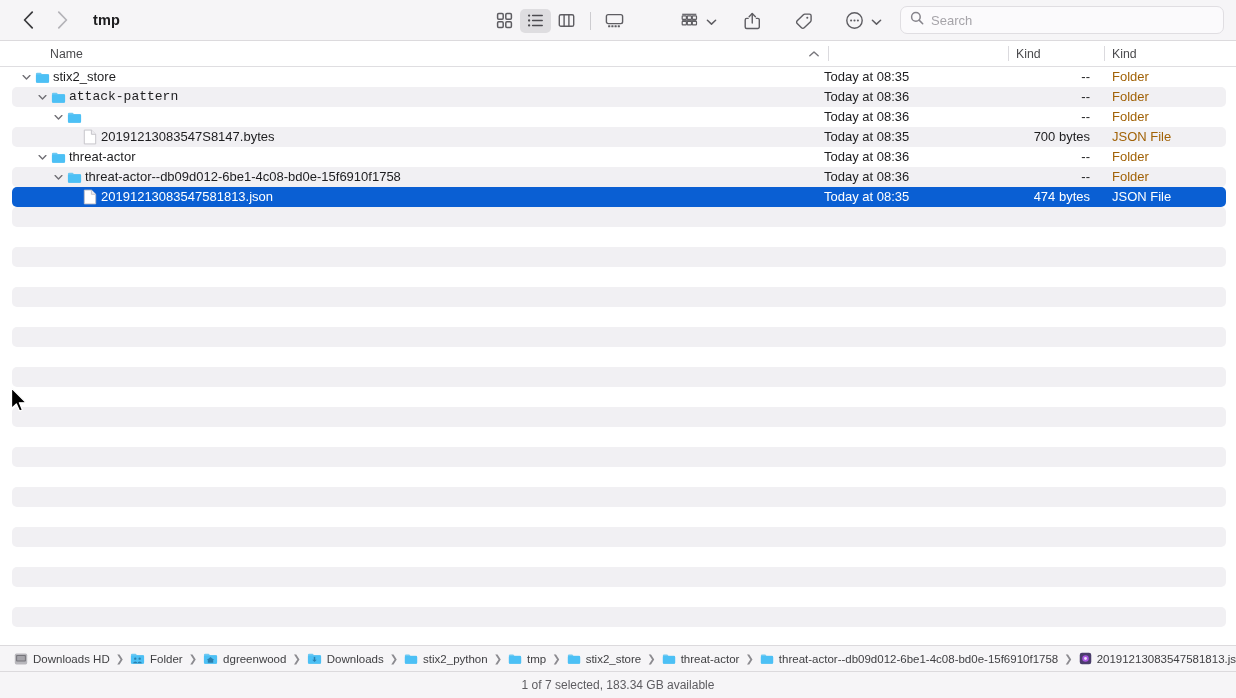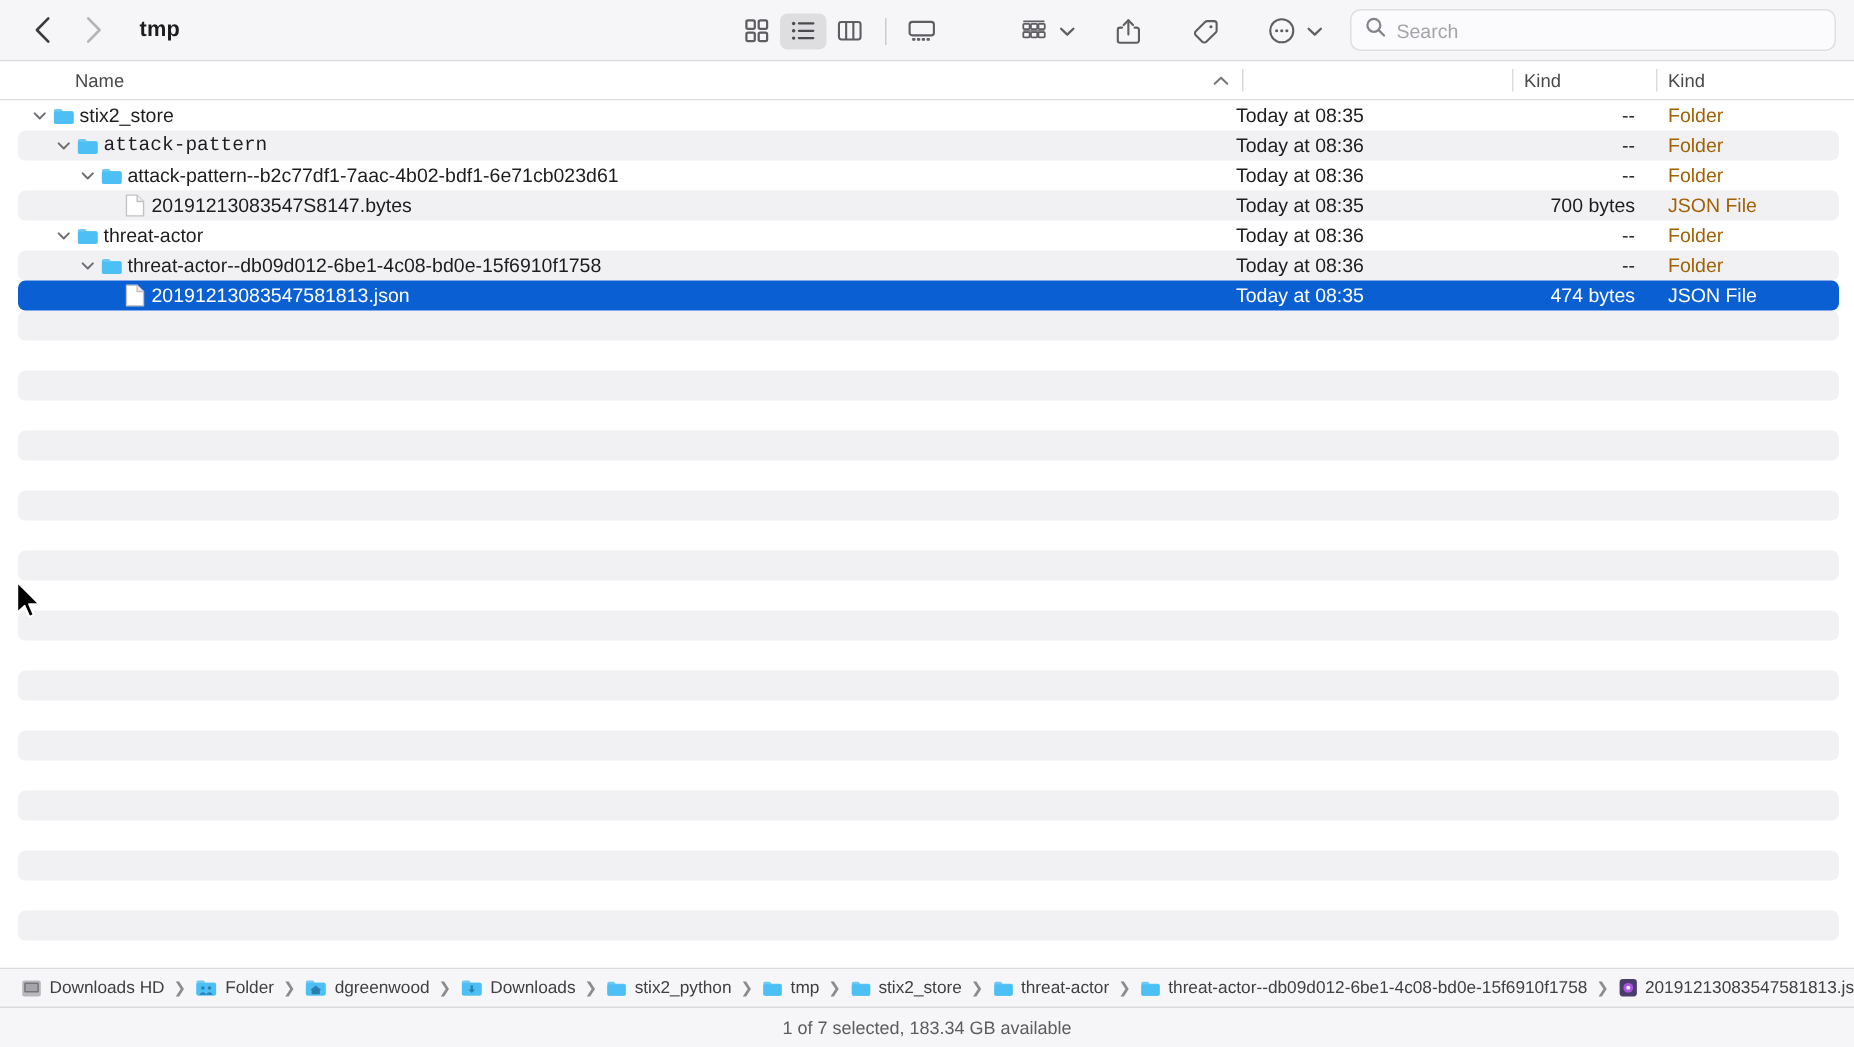--- a/index.html
+++ b/index.html
@@ -500,21 +500,20 @@
           <svg width="9" height="7" viewBox="0 0 9 7">
             <path d="M1.1 1.6 L4.5 5 L7.9 1.6" stroke="#6f6e74" stroke-width="1.35" fill="none" stroke-linecap="round" stroke-linejoin="round"></path>
           </svg>
         </span>
         <span class="r-icon" style="left: 54px;">
           <svg width="15" height="15" viewBox="0 0 16 16">
             <path d="M1 4.1 a1.3 1.3 0 0 1 1.3 -1.3 H6 l1.4 1.5 H13.7 A1.3 1.3 0 0 1 15 5.6 V12.2 a1.3 1.3 0 0 1 -1.3 1.3 H2.3 A1.3 1.3 0 0 1 1 12.2 Z" fill="#6fc9f2"></path>
             <path d="M1 5.9 a1.2 1.2 0 0 1 1.2 -1.2 H13.8 A1.2 1.2 0 0 1 15 5.9 V12.2 a1.3 1.3 0 0 1 -1.3 1.3 H2.3 A1.3 1.3 0 0 1 1 12.2 Z" fill="#4cc0f5"></path>
           </svg>
         </span>
-        <span class="r-name" style="left: 73px;">attack-pattern--b2c77df1-7aac-4b02-bdf1-6e71cb023d61</span>
         <span class="c-date" style="left: 812px;">Today at 08:36</span>
         <span class="c-size" style="left: 908px;">--</span>
         <span class="c-kind" style="left: 1100px;">Folder</span>
       </div>
       <div class="row stripe" style="top: 60px;">
         <span class="r-icon" style="left: 70px;">
           <svg width="14" height="16" viewBox="0 0 14 16">
             <path d="M1.3 1.1 H8.4 L12.7 5.3 V14.9 H1.3 Z" fill="#ffffff" stroke="#c2c1c6" stroke-width="0.9" stroke-linejoin="round"></path>
             <path d="M8.4 1.1 L8.4 5.3 L12.7 5.3" fill="#eeedf0" stroke="#c2c1c6" stroke-width="0.9" stroke-linejoin="round"></path>
           </svg>

